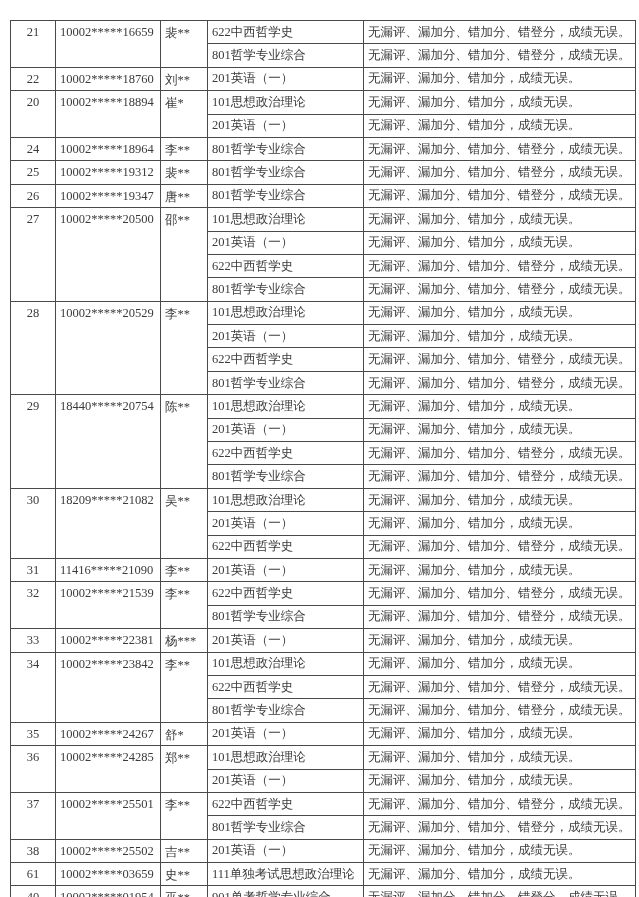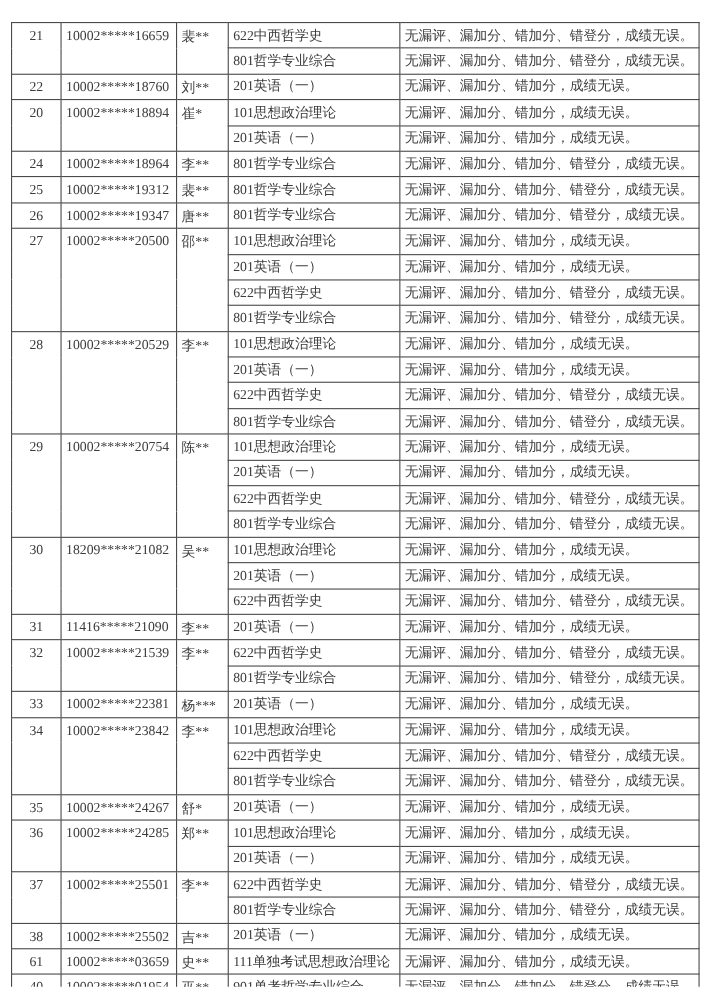--- a/index.html
+++ b/index.html
@@ -140,21 +140,21 @@
         <tr>
           <td class="cell-subject">622中西哲学史</td>
           <td class="cell-result">无漏评、漏加分、错加分、错登分，成绩无误。</td>
         </tr>
         <tr>
           <td class="cell-subject">801哲学专业综合</td>
           <td class="cell-result">无漏评、漏加分、错加分、错登分，成绩无误。</td>
         </tr>
         <tr>
           <td class="cell-no" rowspan="4">29</td>
-          <td class="cell-id" rowspan="4">10002*****20754</td>
+          <td class="cell-id" rowspan="4">18440*****20754</td>
           <td class="cell-name" rowspan="4">陈**</td>
           <td class="cell-subject">101思想政治理论</td>
           <td class="cell-result">无漏评、漏加分、错加分，成绩无误。</td>
         </tr>
         <tr>
           <td class="cell-subject">201英语（一）</td>
           <td class="cell-result">无漏评、漏加分、错加分，成绩无误。</td>
         </tr>
         <tr>
           <td class="cell-subject">622中西哲学史</td>

